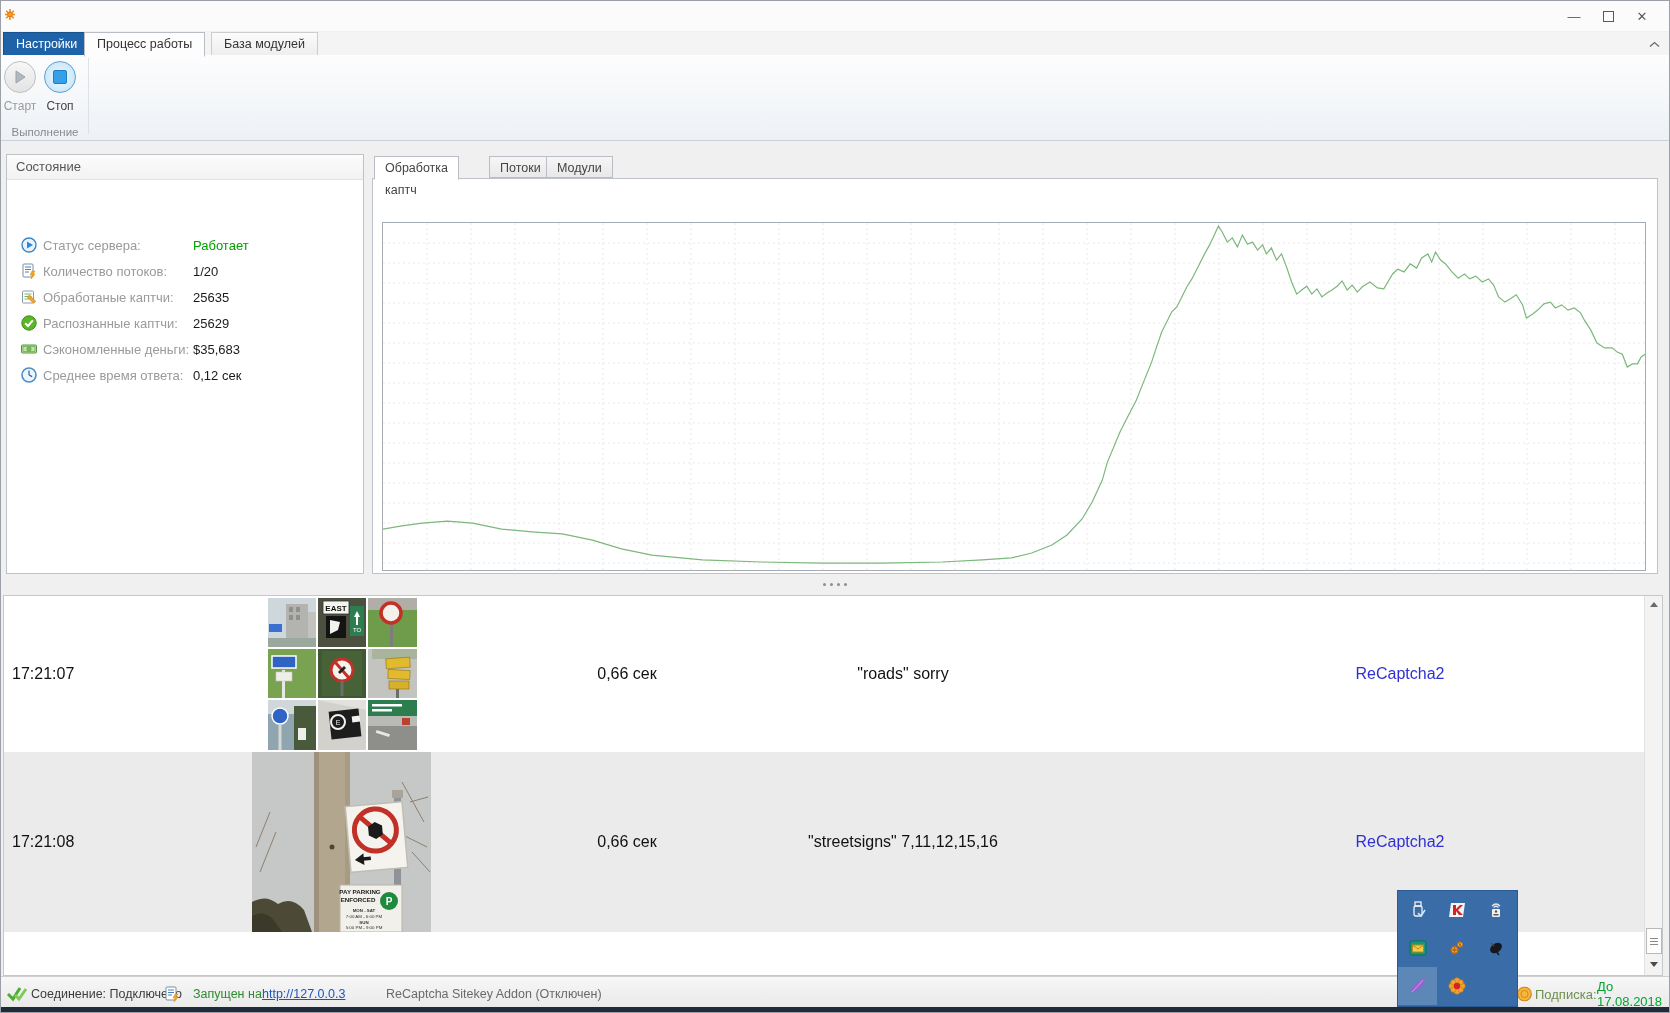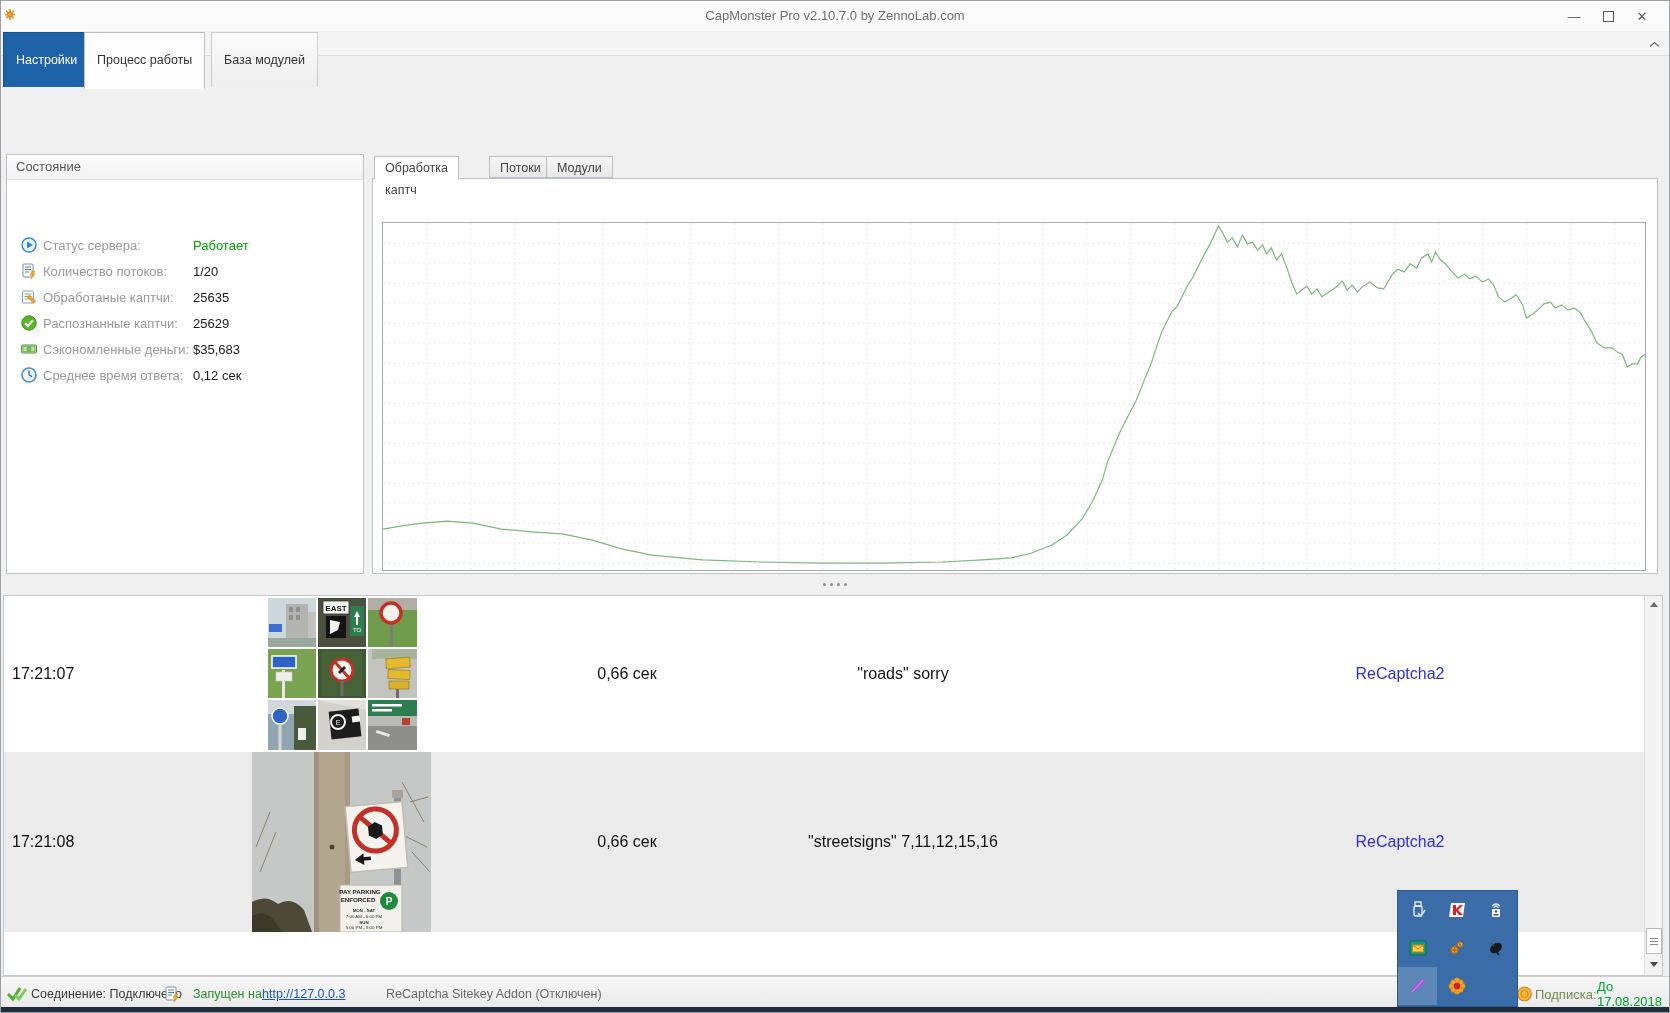--- a/index.html
+++ b/index.html
@@ -7,21 +7,21 @@
   
   .titlebar{position:absolute;left:0;top:0;width:100%;height:30px;background:#fbfbfb;}
   .appicon{position:absolute;left:3px;top:7px;}
   .title{position:absolute;left:0;right:0;top:7px;text-align:center;font-size:13px;color:#6f6f6f;}
   .winbtns{position:absolute;right:10px;top:0;height:30px;display:flex;}
   .winbtn{width:34px;height:30px;display:flex;align-items:center;justify-content:center;color:#5a5a5a;font-size:13px;cursor:default;}
   .restore-glyph{width:9px;height:9px;border:1px solid #5a5a5a;position:relative;background:#fbfbfb;}
   .restore-glyph:before{content:"";position:absolute;left:2px;top:-4px;width:9px;height:9px;border:1px solid #5a5a5a;z-index:-1;}
   
   .tabstrip{position:absolute;left:0;top:31px;width:100%;height:23px;background:#f4f4f4;border-bottom:1px solid #d8dce0;}
-  .rtab{position:absolute;top:0;height:22px;line-height:22px;padding:16px 12px;font-size:12.5px;color:#333;}
+  .rtab{position:absolute;top:0;height:22px;line-height:22px;padding:0 12px;font-size:12.5px;color:#333;}
   .rtab.file{left:2px;background:#1e62a8;color:#fff;border:1px solid #16528f;border-bottom:none;}
   .rtab.active{left:83px;background:#fdfdfd;border:1px solid #b9bec4;border-bottom:1px solid #fdfdfd;height:23px;z-index:2;}
   .rtab.idle{left:210px;background:linear-gradient(#fbfbfb,#eeeeee);border:1px solid #cdcdcd;border-bottom:none;}
   .collapse{position:absolute;right:8px;top:5px;width:14px;height:14px;display:flex;align-items:center;justify-content:center;}
   
   .ribbon{position:absolute;left:0;top:54px;width:100%;height:85px;background:linear-gradient(#fdfdfe,#edf1f5);border-bottom:1px solid #c9d1d9;}
   .tool{position:absolute;top:6px;width:38px;text-align:center;}
   .tool .circ{width:30px;height:30px;border-radius:50%;margin:0 auto;display:flex;align-items:center;justify-content:center;}
   .tool.start{left:0px;}
   .tool.start .circ{background:linear-gradient(#f7f7f7,#e3e3e3);border:1px solid #bfbfbf;}
@@ -96,41 +96,58 @@
   <div class="titlebar">
     <svg class="appicon" width="12" height="13" viewBox="0 0 12 13">
       <g stroke="#ef8b1d" stroke-width="1.6">
         <line x1="6" y1="1" x2="6" y2="12"></line>
           <line x1="1" y1="6.5" x2="11" y2="6.5"></line>
         <line x1="2.2" y1="2.7" x2="9.8" y2="10.3"></line>
           <line x1="9.8" y1="2.7" x2="2.2" y2="10.3"></line>
       </g>
       <circle cx="6" cy="6.5" r="2.4" fill="#f6a01e" stroke="#c8721a" stroke-width="0.8"></circle>
     </svg>
-    <div class="title">CapMonster Pro v2.10.7.0 by ZennoLab.com</div>
     <div class="winbtns">
       <div class="winbtn">—</div>
       <div class="winbtn">
           <span class="restore-glyph"></span>
         </div>
       <div class="winbtn">✕</div>
     </div>
   </div>
 
   <div class="tabstrip">
     <div class="rtab file">Настройки</div>
     <div class="rtab active">Процесс работы</div>
     <div class="rtab idle">База модулей</div>
     <div class="collapse">
       <svg width="11" height="7" viewBox="0 0 11 7">
           <polyline points="1,5.5 5.5,1.5 10,5.5" fill="none" stroke="#6a6a6a" stroke-width="1.3"></polyline>
         </svg>
     </div>
   </div>
 
+  <div class="ribbon">
+    <div class="tool start">
+      <div class="circ">
+        <svg width="12" height="14" viewBox="0 0 12 14">
+            <polygon points="2,1 11,7 2,13" fill="#b1b8be" stroke="#9aa2a9" stroke-width="1"></polygon>
+          </svg>
+      </div>
+      <div class="tlabel">Старт</div>
+    </div>
+    <div class="tool stop">
+      <div class="circ">
+          <div class="stop-sq"></div>
+        </div>
+      <div class="tlabel">Стоп</div>
+    </div>
+    <div class="vsep"></div>
+    <div class="grouplabel">Выполнение</div>
+  </div>
 
   <div class="statuspanel">
     <div class="ph">Состояние</div>
     <div class="srow" style="top:35px">
       <span class="sicon">
         <svg width="16" height="16" viewBox="0 0 16 16">
             <circle cx="8" cy="8" r="7" fill="#e8f3fc" stroke="#3c85c8" stroke-width="1.4"></circle>
             <polygon points="6,4.5 12,8 6,11.5" fill="#2e86d6"></polygon>
           </svg>
       </span>

